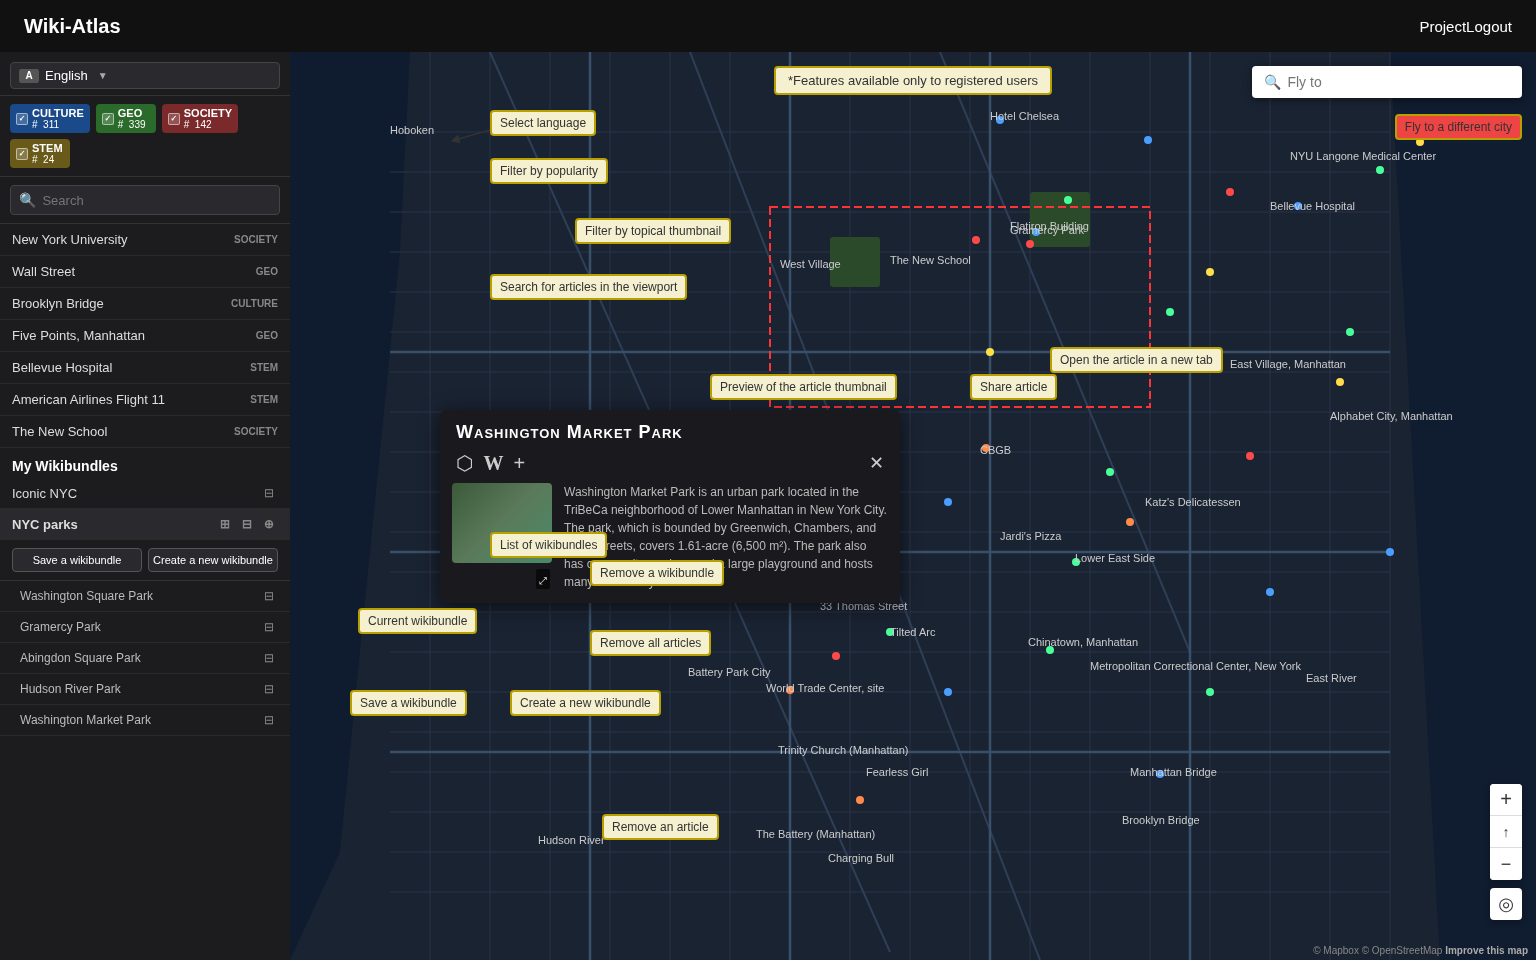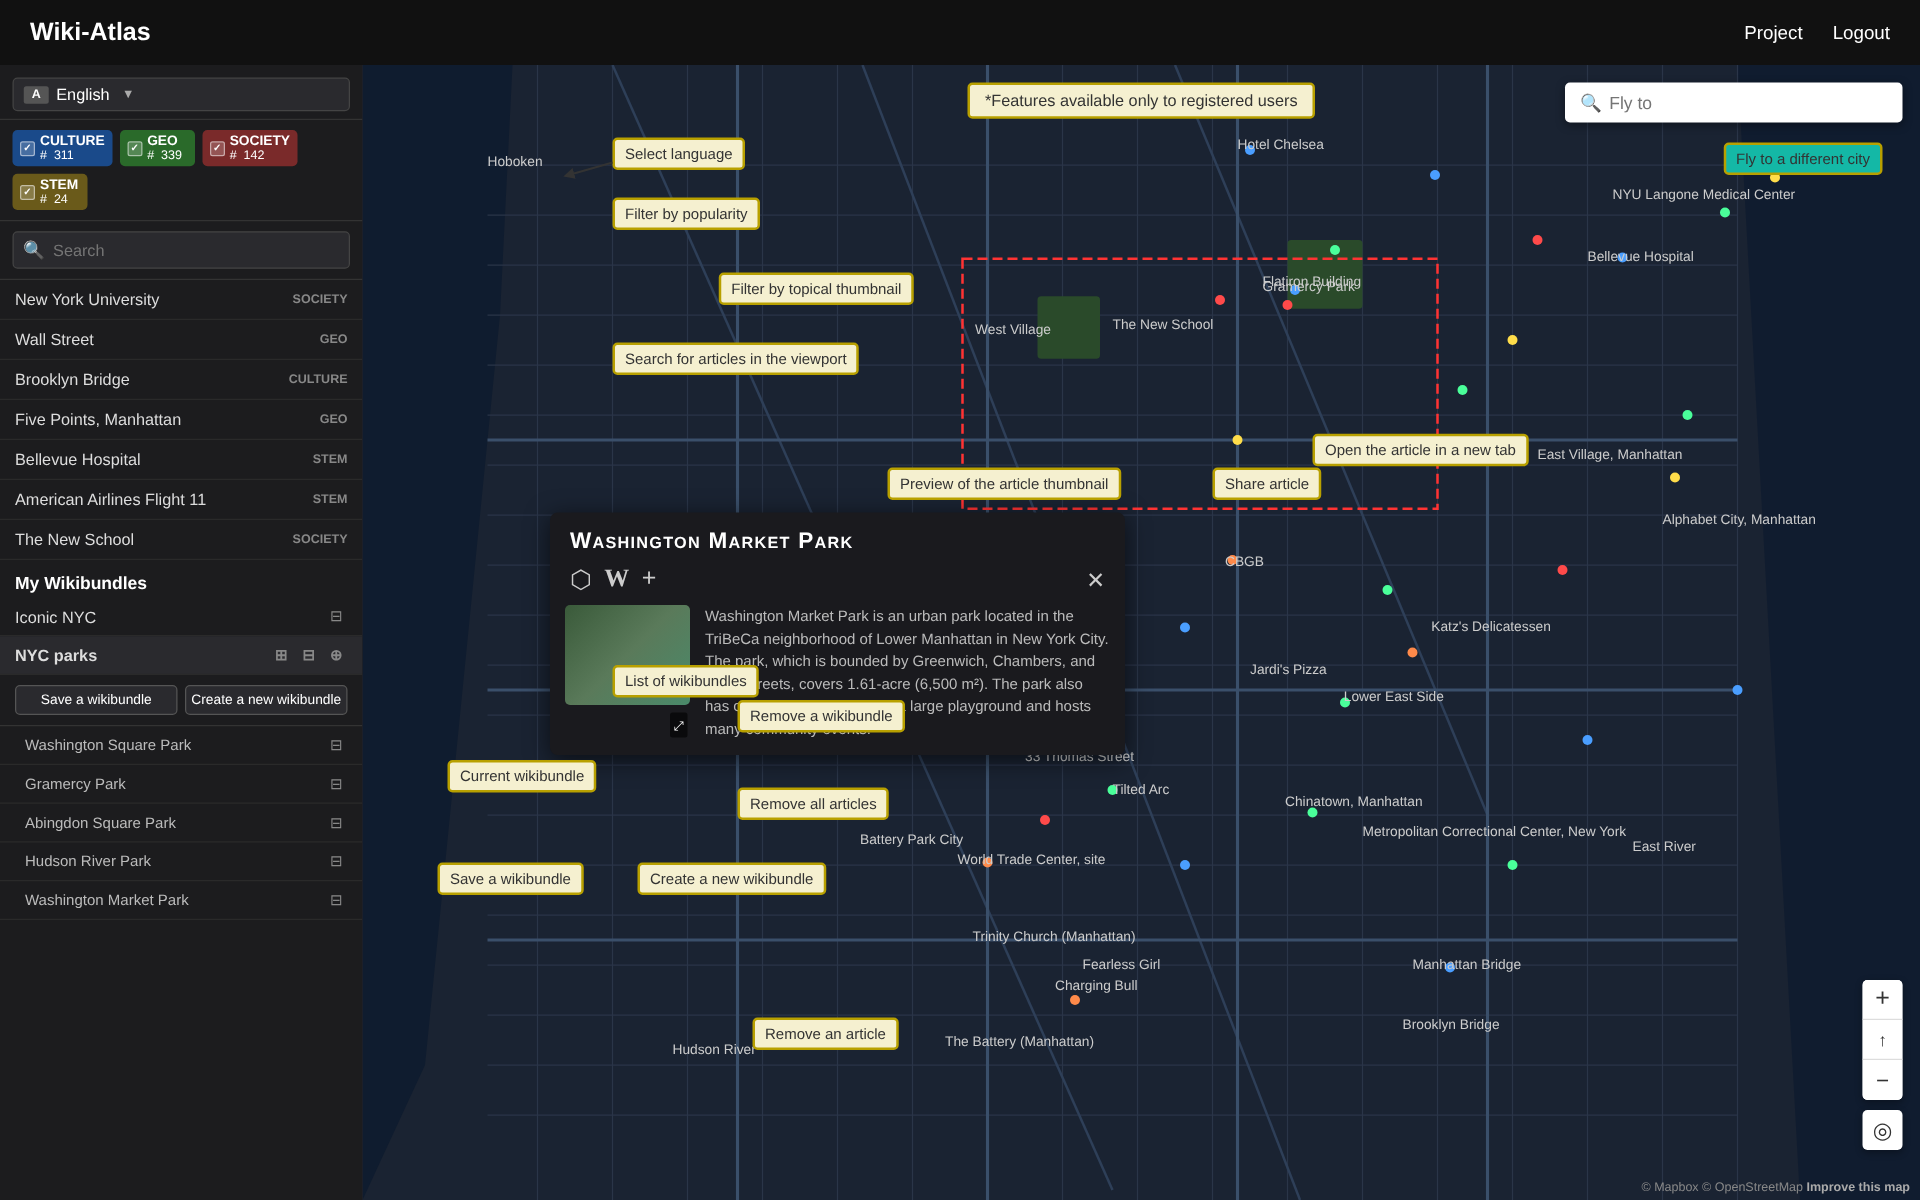--- a/index.html
+++ b/index.html
@@ -5,21 +5,21 @@
     * { box-sizing: border-box; margin: 0; padding: 0; }
     body { font-family: -apple-system, BlinkMacSystemFont, 'Segoe UI', sans-serif; background: #1a1a2e; color: #fff; width: 1536px; height: 960px; overflow: hidden; position: relative; }
 
     
     .header {
       position: absolute; top: 0; left: 0; right: 0; height: 52px;
       background: #111; display: flex; align-items: center; justify-content: space-between;
       padding: 0 24px; z-index: 100;
     }
     .header-title { font-size: 20px; font-weight: 600; color: #fff; }
-    .header-nav { display: flex; gap: 24px; }
+    .header-nav { display: flex; }
     .header-nav a { color: #fff; text-decoration: none; font-size: 15px; }
 
     
     .sidebar {
       position: absolute; top: 52px; left: 0; width: 290px; bottom: 0;
       background: #1c1c1e; z-index: 50; overflow-y: auto; display: flex; flex-direction: column;
     }
 
     
     .lang-section {
@@ -463,21 +463,21 @@
     <div class="map-label" style="left:710px;top:478px;">Jardi's Pizza</div>
     <div class="map-label" style="left:785px;top:500px;">Lower East Side</div>
     <div class="map-label" style="left:530px;top:548px;">33 Thomas Street</div>
     <div class="map-label" style="left:600px;top:574px;">Tilted Arc</div>
     <div class="map-label" style="left:738px;top:584px;">Chinatown, Manhattan</div>
     <div class="map-label" style="left:800px;top:608px;">Metropolitan Correctional Center, New York</div>
     <div class="map-label" style="left:398px;top:614px;">Battery Park City</div>
     <div class="map-label" style="left:476px;top:630px;">World Trade Center, site</div>
     <div class="map-label" style="left:488px;top:692px;">Trinity Church (Manhattan)</div>
     <div class="map-label" style="left:576px;top:714px;">Fearless Girl</div>
-    <div class="map-label" style="left:538px;top:731px;margin-left:16px;">Charging Bull</div>
+    <div class="map-label" style="left:538px;top:800px;">Charging Bull</div>
     <div class="map-label" style="left:466px;top:776px;">The Battery (Manhattan)</div>
     <div class="map-label" style="left:840px;top:714px;">Manhattan Bridge</div>
     <div class="map-label" style="left:832px;top:762px;">Brooklyn Bridge</div>
     <div class="map-label" style="left:248px;top:782px;">Hudson River</div>
     <div class="map-label" style="left:1016px;top:620px;">East River</div>
 
     
     
     <div class="map-point mp-blue" style="left:710px;top:68px;"></div>
     <div class="map-point mp-blue" style="left:858px;top:88px;"></div>
@@ -521,21 +521,21 @@
   <div class="reg-banner">
     <span>*Features available only to registered users</span>
   </div>
 
   <div class="fly-to-container">
     <div class="fly-to-input">
       <span style="color:#888;font-size:14px;">🔍</span>
       <input type="text" style="border: none; outline: none; font-size: 14px; color: rgb(51, 51, 51); width: 100%;" placeholder="Fly to">
     </div>
 
-    <div class="tooltip-box" style="top:48px;right:16px;background:#14b8a6;border-color:#b8a000;">
+    <div class="tooltip-box" style="top:48px;right:0;background:#ef4444;border-color:#b8a000;">
       <span>Fly to a different city</span>
     </div>
   </div>
 
   <div class="article-popup" style="top:358px;left:150px;">
     <div class="popup-header">Washington Market Park</div>
     <div class="popup-toolbar">
       <span class="popup-icon" title="Share">⬡</span>
       <span class="popup-icon" style="font-weight:bold;font-family:serif;">W</span>
       <span class="popup-icon">+</span>

